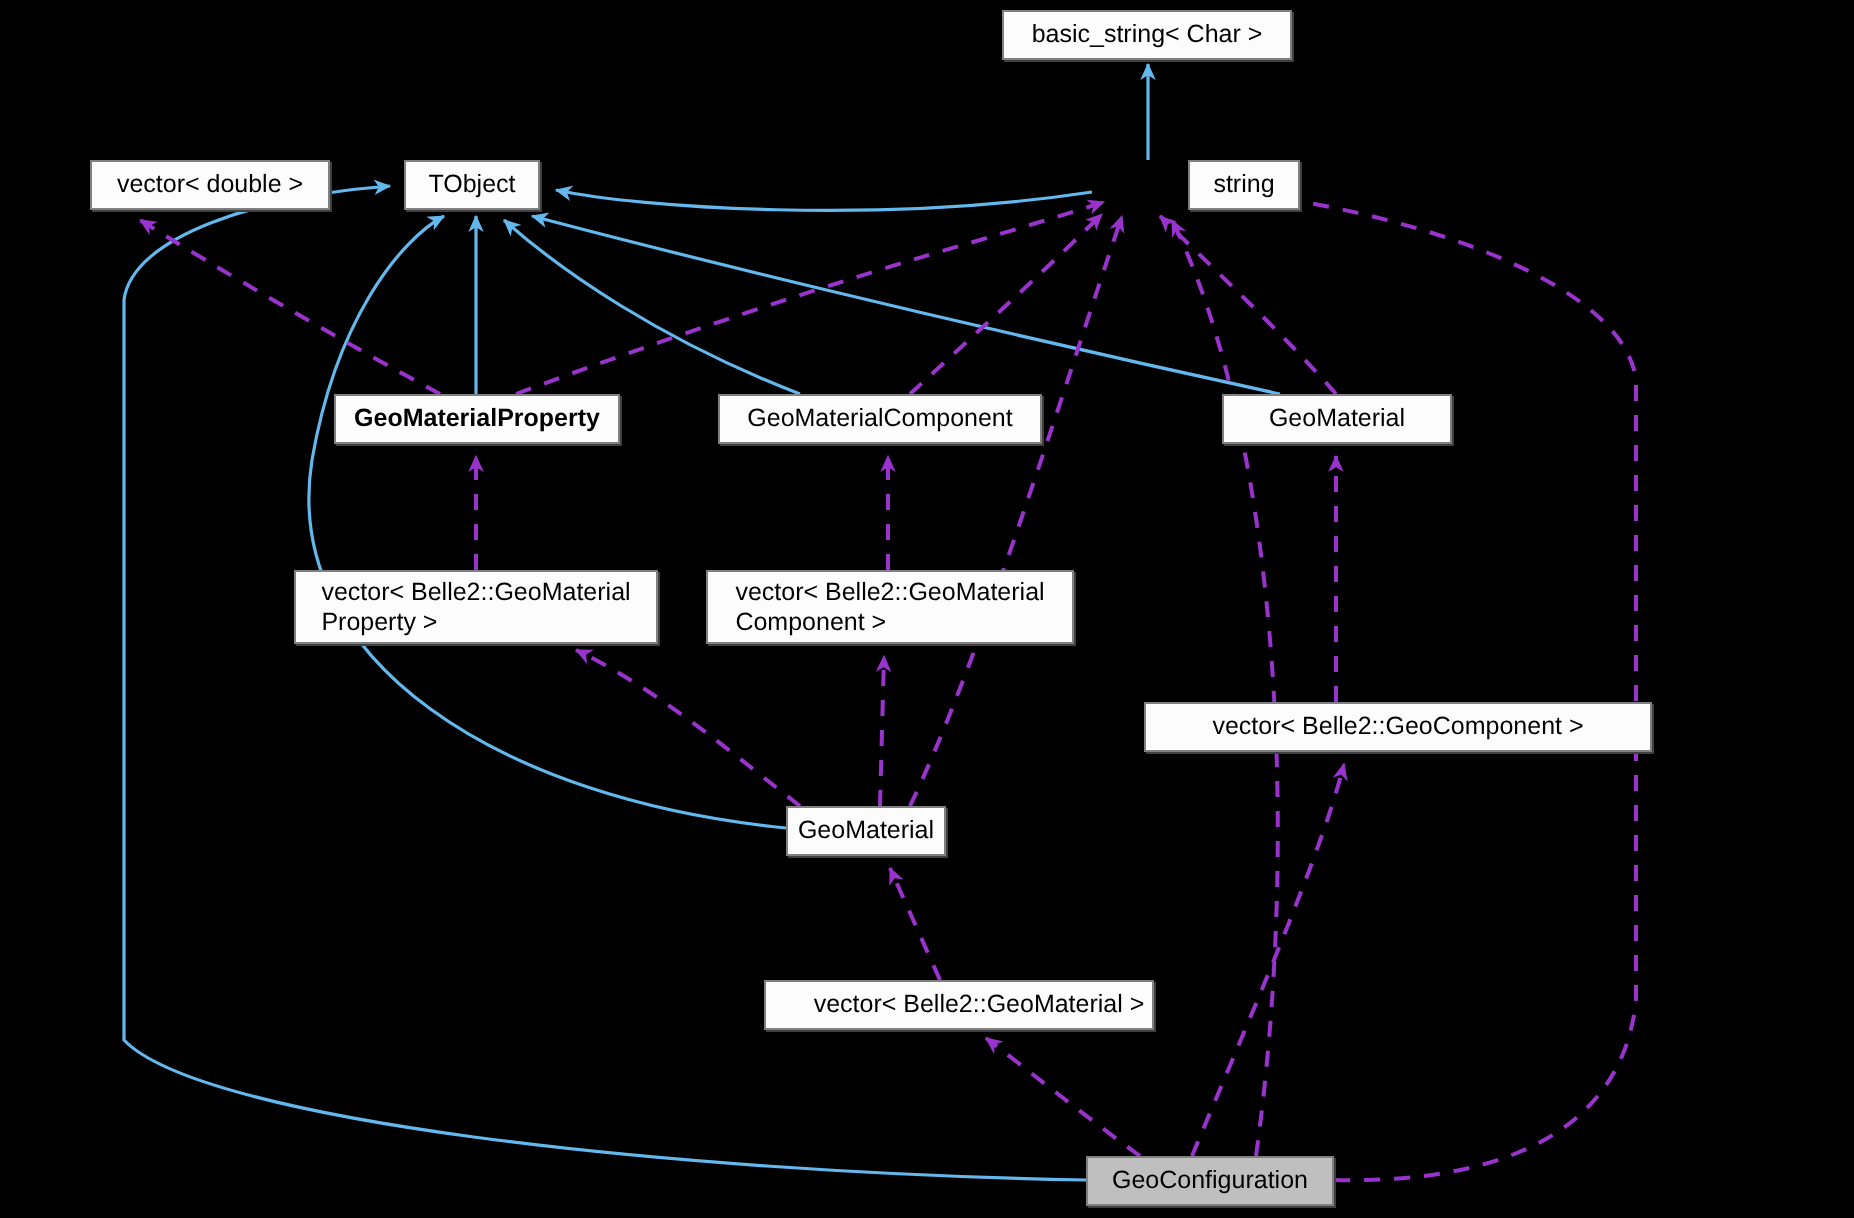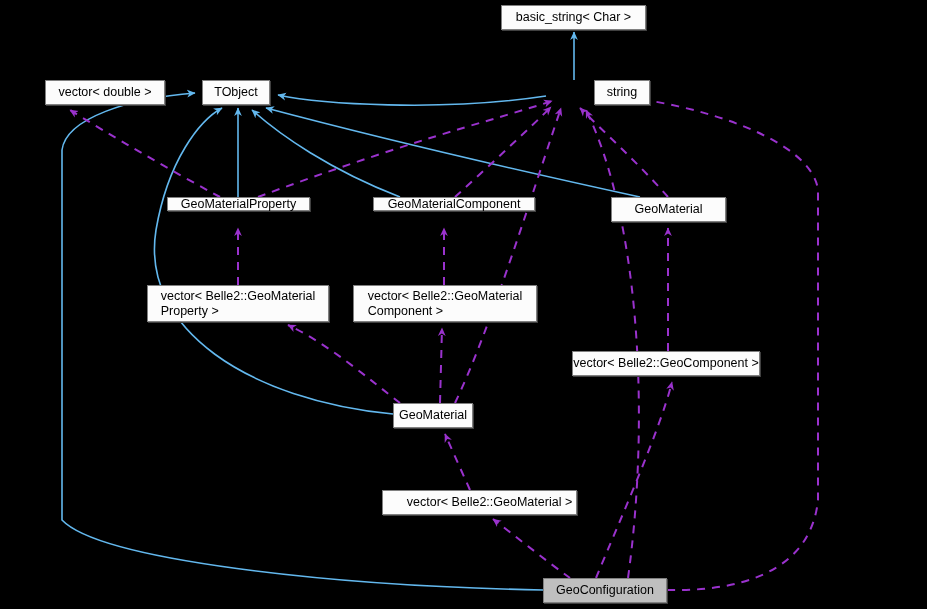--- a/index.html
+++ b/index.html
@@ -81,26 +81,26 @@
         <path d="M 570,578 C 545,560 510,532 493,519" fill="none" stroke="#9A32CD" stroke-width="2" stroke-dasharray="8,7" marker-end="url(#arrow-purple)"></path>
         <path d="M 596,578 C 620,520 660,430 672,382" fill="none" stroke="#9A32CD" stroke-width="2" stroke-dasharray="8,7" marker-end="url(#arrow-purple)"></path>
       </g>
   </svg>
 
   <div id="nodes-group">
       <div class="uml-node" style="left: 501px; top: 5px; width: 145px; height: 25px;"><span>basic_string&lt; Char &gt;</span></div>
       <div class="uml-node" style="left: 5px; top: 80px; width: 120px; height: 25px; margin-left: 40px;"><span>vector&lt; double &gt;</span></div>
       <div class="uml-node" style="left: 202px; top: 80px; width: 68px; height: 25px;"><span>TObject</span></div>
       <div class="uml-node" style="left: 546px; top: 80px; width: 56px; height: 25px; margin-left: 48px;"><span>string</span></div>
-      <div class="uml-node" style="left: 167px; top: 197px; width: 143px; height: 14px;"><span>GeoMaterialProperty</span></div>
-      <div class="uml-node" style="left: 373px; top: 197px; width: 162px; height: 14px;"><span>GeoMaterialComponent</span></div>
+      <div class="uml-node" style="left: 167px; top: 197px; width: 143px; height: 25px; font-weight: bold;"><span>GeoMaterialProperty</span></div>
+      <div class="uml-node" style="left: 359px; top: 197px; width: 162px; height: 25px;"><span>GeoMaterialComponent</span></div>
       <div class="uml-node" style="left: 611px; top: 197px; width: 115px; height: 25px;"><span>GeoMaterial</span></div>
       <div class="uml-node" style="left: 147px; top: 285px; width: 182px; height: 37px;"><span>vector&lt; Belle2::GeoMaterial
 Property &gt;</span></div>
       <div class="uml-node" style="left: 353px; top: 285px; width: 184px; height: 37px;"><span>vector&lt; Belle2::GeoMaterial
 Component &gt;</span></div>
-      <div class="uml-node" style="left: 572px; top: 351px; width: 188px; height: 25px;"><span>vector&lt; Belle2::GeoComponent &gt;</span></div>
+      <div class="uml-node" style="left: 572px; top: 351px; width: 254px; height: 25px;"><span>vector&lt; Belle2::GeoComponent &gt;</span></div>
       <div class="uml-node" style="left: 393px; top: 403px; width: 80px; height: 25px;"><span>GeoMaterial</span></div>
       <div class="uml-node" style="left: 382px; top: 490px; width: 195px; height: 25px; padding-left: 20px;"><span>vector&lt; Belle2::GeoMaterial &gt;</span></div>
       <div class="uml-node highlight" style="left: 543px; top: 578px; width: 124px; height: 25px;"><span>GeoConfiguration</span></div>
     </div>
 
 </div>
 
 </body></html>

